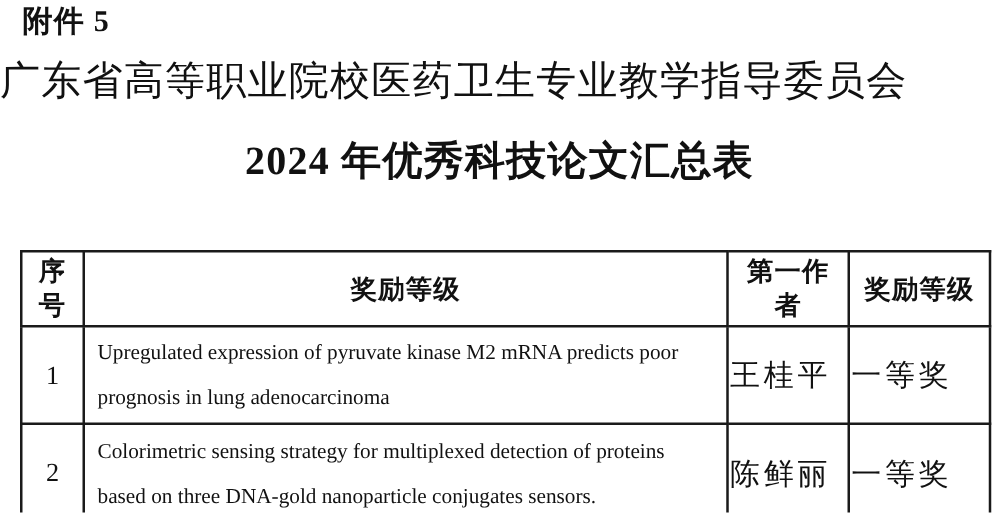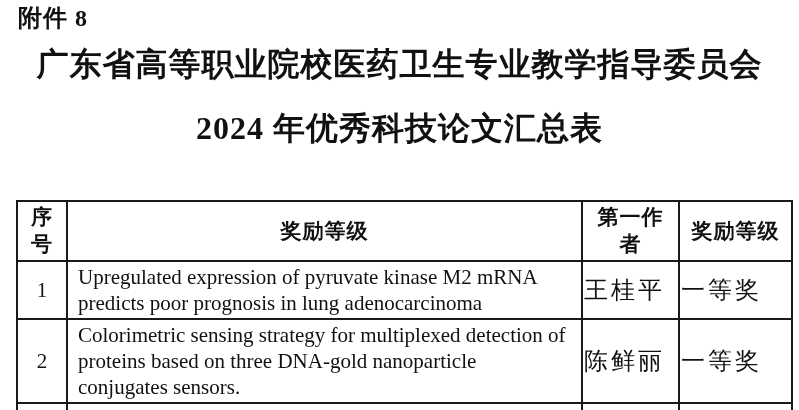--- a/index.html
+++ b/index.html
@@ -18,22 +18,22 @@
     font-size: 24px;
     line-height: 36px;
     font-weight: 700;
     padding-left: 18px;
     letter-spacing: 1px;
   }
   .doc-title-1 {
     margin: 8px 0 0 0;
     font-size: 32px;
     line-height: 40px;
-    font-weight: 700;
-    text-align: center;
+    font-weight: 400;
+    text-align: left;
     letter-spacing: 1px;
   }
   .doc-title-2 {
     margin: 24px 0 0 0;
     font-size: 32px;
     line-height: 40px;
     font-weight: 700;
     text-align: center;
     letter-spacing: 1px;
   }
@@ -65,37 +65,37 @@
   .row-header { height: 60px; }
   .row-1 { height: 58px; }
   .row-2 { height: 79px; }
   .row-3 { height: 40px; }
 
   td.cell-index {
     font-size: 21px;
     text-align: center;
   }
   td.cell-title {
-    font-size: 21px;
-    line-height: 26px;
+    font-size: 17px;
+    line-height: 36px;
     text-align: left;
     padding: 2px 10px;
     font-family: Liberation Serif, serif;
   }
   td.cell-author,
   td.cell-award {
     font-size: 24px;
     text-align: left;
     letter-spacing: 3px;
   }
 </style>
 </head>
 <body>
 
-<div class="attachment-label">附件 8</div>
+<div class="attachment-label">附件 5</div>
 
 <div class="doc-title-1">广东省高等职业院校医药卫生专业教学指导委员会</div>
 
 <div class="doc-title-2">2024 年优秀科技论文汇总表</div>
 
 <table class="summary-table">
   <colgroup>
     <col class="col-index">
     <col class="col-title">
     <col class="col-author">

